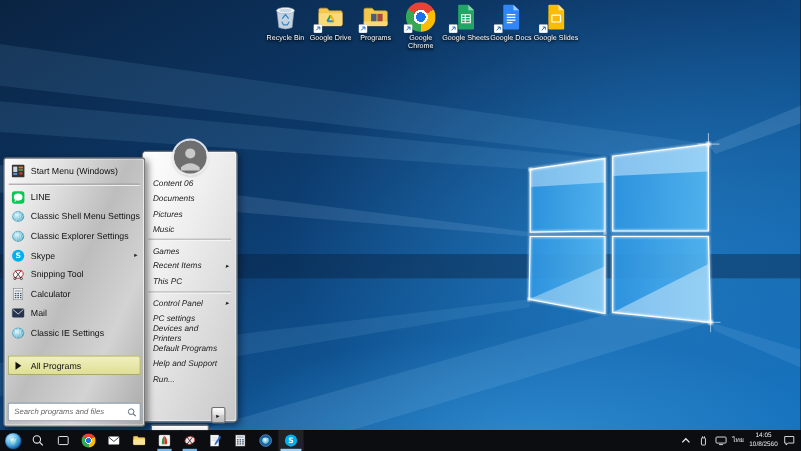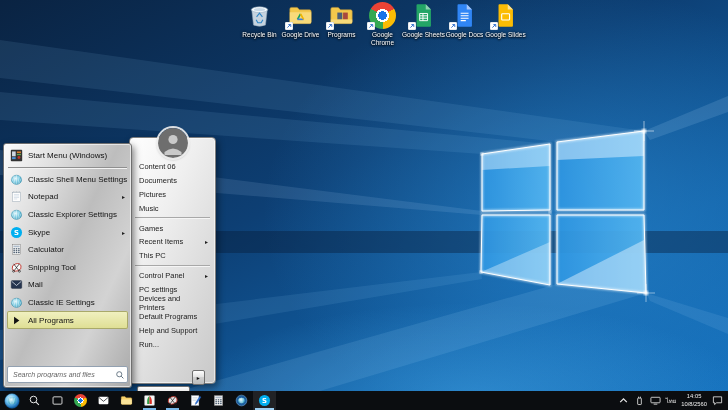--- a/index.html
+++ b/index.html
@@ -33,29 +33,29 @@
   .avatar{position:absolute;left:50%;top:-10px;transform:translateX(-50%);width:30px;height:30px;border-radius:50%;
     box-shadow:0 0 0 2px rgba(240,240,240,.9),0 1px 3px rgba(0,0,0,.5);z-index:3;}
   .avatar svg{width:100%;height:100%;display:block;border-radius:50%;}
   .litems{flex:1;display:flex;flex-direction:column;}
   .smitem{height:17.6px;display:flex;align-items:center;gap:5px;padding:0 3px;border-radius:2px;}
   .smitem .mi{width:13px;height:13px;flex:none;}
   .mi svg{width:100%;height:100%;display:block;}
   .mlabel{color:#111;white-space:nowrap;}
   .subarr{margin-left:auto;font-size:6px;color:#222;}
   .lsep{height:0;border-top:1px solid #8f8f8f;border-bottom:1px solid #f2f2f2;margin:2px 1px;}
-  .smitem.hl{background:linear-gradient(#f1f1c2,#dede92);box-shadow:inset 0 0 0 1px #a9a96a;}
+  .smitem.hl{background:linear-gradient(#f1f1c2,#dede92);box-shadow:inset 0 0 0 1px #a9a96a;margin-top:12px;}
   .searchrow{position:relative;margin-top:18px;height:17px;flex:none;}
   .sinput{width:100%;height:17px;box-sizing:border-box;border:1px solid #93a1b1;border-radius:2px;background:#fff;
     padding:0 15px 0 5px;font-family:"Liberation Sans",sans-serif;font-size:7px;font-style:italic;color:#333;outline:none;}
   .sinput::placeholder{color:#666;font-style:italic;}
   .smag{position:absolute;right:3px;top:3.5px;width:10px;height:10px;}
   .smag svg{width:100%;height:100%;display:block;}
   .ritems{flex:1;display:flex;flex-direction:column;}
-  .rmitem{height:13.8px;display:flex;align-items:center;padding:0 7px 0 9px;font-size:7.5px;color:#1c1c1c;}
+  .rmitem{height:13.8px;display:flex;align-items:center;padding:0 7px 0 9px;font-size:7.5px;color:#1c1c1c;font-style:italic;}
   .rsep{height:0;border-top:1px solid #a8a8a8;border-bottom:1px solid #f5f5f5;margin:2px 5px;}
   .shutrow{flex:none;display:flex;align-items:center;gap:2px;padding:3px 0 0 7px;}
   .shutbtn{height:15px;padding:0 7px;font-family:inherit;font-size:7.5px;color:#111;cursor:default;
     background:linear-gradient(#fefefe,#e3e3e3 45%,#cfcfcf 50%,#bdbdbd);border:1px solid #6f6f6f;border-radius:2px;margin-top:32px;}
   .shutarrow{width:13px;height:15px;display:flex;align-items:center;justify-content:center;font-size:6px;padding:0;color:#111;
     background:linear-gradient(#fefefe,#e3e3e3 45%,#cfcfcf 50%,#bdbdbd);border:1px solid #6f6f6f;border-radius:2px;}
 
   
   .taskbar{position:absolute;left:0;bottom:0;width:728px;height:19px;background:#0b0d10;display:flex;align-items:stretch;z-index:10;}
   .tbl{display:flex;}
@@ -343,55 +343,65 @@
                 <rect x="8.5" y="6" width="5" height="1.6" fill="#6aa84f"></rect>
                 <circle cx="11" cy="10.5" r="1.8" fill="#c0392b"></circle>
               </svg>
             </span>
             <span class="mlabel">Start Menu (Windows)</span>
           </div>
           <div class="lsep"></div>
           <div class="smitem">
             <span class="mi">
               <svg viewBox="0 0 16 16">
+                <rect x="1" y="1" width="14" height="14" rx="3.2" fill="#06c755"></rect>
+                <ellipse cx="8" cy="7.6" rx="4.9" ry="4" fill="#fff"></ellipse>
+                <path d="M4.6 10.8q-.4 1.6-1.3 2.3 1.9-.4 3.2-1.4z" fill="#fff"></path>
+              </svg>
+            </span>
+            <span class="mlabel">LINE</span>
+          </div>
+          <div class="smitem">
+            <span class="mi">
+              <svg viewBox="0 0 16 16">
                 <ellipse cx="8" cy="8.4" rx="6.3" ry="5.7" fill="url(#shellg)" stroke="#1f7f9e" stroke-width=".5"></ellipse>
                 <path d="M8 2.8V14M4.6 3.9 6.3 13.8M11.4 3.9 9.7 13.8M2.2 6.8 5 12.9M13.8 6.8 11 12.9" stroke="rgba(255,255,255,.75)" stroke-width=".7" fill="none"></path>
               </svg>
             </span>
             <span class="mlabel">Classic Shell Menu Settings</span>
           </div>
           <div class="smitem">
             <span class="mi">
               <svg viewBox="0 0 16 16">
-                <rect x="3" y="2.8" width="10" height="11.4" fill="#fdfdfd" stroke="#8898a8" stroke-width=".5"></rect>
-                <path d="M4.8 5.6h6.4M4.8 7.4h6.4M4.8 9.2h6.4M4.8 11h4" stroke="#b9c6d8" stroke-width=".6"></path>
-                <path d="M4.2 2.8V1.6M6.1 2.8V1.6M8 2.8V1.6M9.9 2.8V1.6M11.8 2.8V1.6" stroke="#7a8a9a" stroke-width=".5"></path>
-              </svg>
-            </span>
-            <span class="mlabel">Notepad</span>
-            <span class="subarr">▸</span>
-          </div>
-          <div class="smitem">
-            <span class="mi">
-              <svg viewBox="0 0 16 16">
                 <ellipse cx="8" cy="8.4" rx="6.3" ry="5.7" fill="url(#shellg)" stroke="#1f7f9e" stroke-width=".5"></ellipse>
                 <path d="M8 2.8V14M4.6 3.9 6.3 13.8M11.4 3.9 9.7 13.8M2.2 6.8 5 12.9M13.8 6.8 11 12.9" stroke="rgba(255,255,255,.75)" stroke-width=".7" fill="none"></path>
               </svg>
             </span>
             <span class="mlabel">Classic Explorer Settings</span>
           </div>
           <div class="smitem">
             <span class="mi">
               <svg viewBox="0 0 16 16">
                 <circle cx="8" cy="8" r="6.8" fill="#00aff0"></circle>
                 <text x="8" y="11" text-anchor="middle" font-family="DejaVu Sans, sans-serif" font-size="8.5" font-weight="bold" fill="#fff">S</text>
               </svg>
             </span>
             <span class="mlabel">Skype</span>
             <span class="subarr">▸</span>
+          </div>
+          <div class="smitem">
+            <span class="mi">
+              <svg viewBox="0 0 16 16">
+                <ellipse cx="8.2" cy="7.8" rx="5.6" ry="4.4" fill="#fff" fill-opacity=".9" stroke="#c03028" stroke-width="1" transform="rotate(-18 8.2 7.8)"></ellipse>
+                <path d="M4.5 3.5 11 12M11.5 3.5 5 12" stroke="#222" stroke-width=".9"></path>
+                <circle cx="4.4" cy="12.6" r="1.2" fill="none" stroke="#222" stroke-width=".8"></circle>
+                <circle cx="11.6" cy="12.6" r="1.2" fill="none" stroke="#222" stroke-width=".8"></circle>
+              </svg>
+            </span>
+            <span class="mlabel">Snipping Tool</span>
           </div>
           <div class="smitem">
             <span class="mi">
               <svg viewBox="0 0 16 16">
                 <rect x="2.8" y="1.8" width="10.4" height="12.4" fill="#f4f4f4" stroke="#666" stroke-width=".5"></rect>
                 <rect x="4.2" y="3.2" width="7.6" height="2" fill="#aebccb"></rect>
                 <g fill="#44566a">
                   <rect x="4.2" y="6.4" width="1.8" height="1.5"></rect>
                   <rect x="7.1" y="6.4" width="1.8" height="1.5"></rect>
                   <rect x="10" y="6.4" width="1.8" height="1.5"></rect>
@@ -402,31 +412,20 @@
                   <rect x="7.1" y="11" width="1.8" height="1.5"></rect>
                   <rect x="10" y="11" width="1.8" height="1.5"></rect>
                 </g>
               </svg>
             </span>
             <span class="mlabel">Calculator</span>
           </div>
           <div class="smitem">
             <span class="mi">
               <svg viewBox="0 0 16 16">
-                <ellipse cx="8.2" cy="7.8" rx="5.6" ry="4.4" fill="#fff" fill-opacity=".9" stroke="#c03028" stroke-width="1" transform="rotate(-18 8.2 7.8)"></ellipse>
-                <path d="M4.5 3.5 11 12M11.5 3.5 5 12" stroke="#222" stroke-width=".9"></path>
-                <circle cx="4.4" cy="12.6" r="1.2" fill="none" stroke="#222" stroke-width=".8"></circle>
-                <circle cx="11.6" cy="12.6" r="1.2" fill="none" stroke="#222" stroke-width=".8"></circle>
-              </svg>
-            </span>
-            <span class="mlabel">Snipping Tool</span>
-          </div>
-          <div class="smitem">
-            <span class="mi">
-              <svg viewBox="0 0 16 16">
                 <rect x="1.5" y="3.2" width="13" height="9.6" rx="1" fill="#26354f" stroke="#121c2c" stroke-width=".4"></rect>
                 <path d="M2 4 8 9.2 14 4" stroke="#e8eef5" stroke-width=".9" fill="none"></path>
               </svg>
             </span>
             <span class="mlabel">Mail</span>
           </div>
           <div class="smitem">
             <span class="mi">
               <svg viewBox="0 0 16 16">
                 <ellipse cx="8" cy="8.4" rx="6.3" ry="5.7" fill="url(#shellg)" stroke="#1f7f9e" stroke-width=".5"></ellipse>

